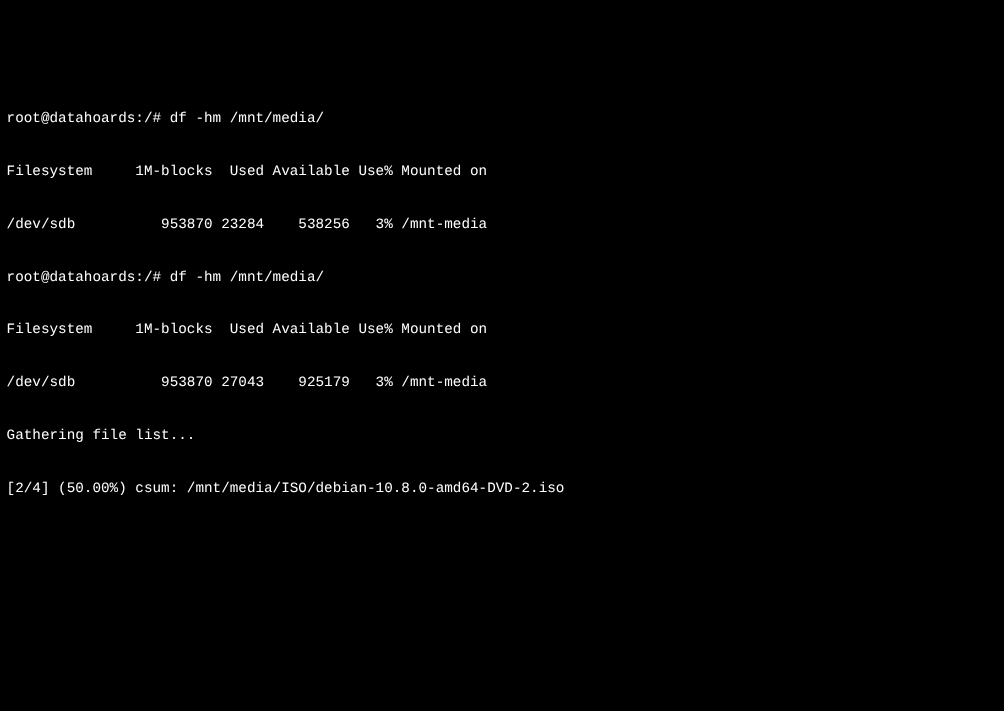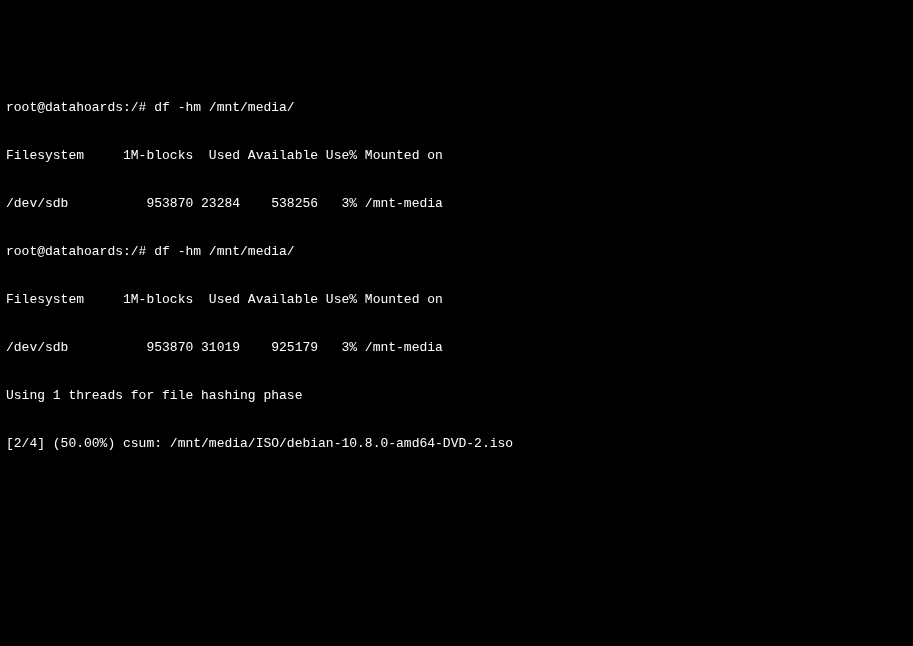--- a/index.html
+++ b/index.html
@@ -32,22 +32,22 @@
 <body>
 
 
 
 <div class="terminal">
   <span class="line">root@datahoards:/# df -hm /mnt/media/</span>
   <span class="line">Filesystem     1M-blocks  Used Available Use% Mounted on</span>
   <span class="line">/dev/sdb          953870 23284    538256   3% /mnt-media</span>
   <span class="line">root@datahoards:/# df -hm /mnt/media/</span>
   <span class="line">Filesystem     1M-blocks  Used Available Use% Mounted on</span>
-  <span class="line">/dev/sdb          953870 31019    925179   3% /mnt-media</span>
-  <span class="line">Using 1 threads for file hashing phase</span>
+  <span class="line">/dev/sdb          953870 27043    925179   3% /mnt-media</span>
+  <span class="line">Gathering file list...</span>
   <span class="line">[2/4] (50.00%) csum: /mnt/media/ISO/debian-10.8.0-amd64-DVD-2.iso</span>
   
   
   
   
   
   
   
   
   

